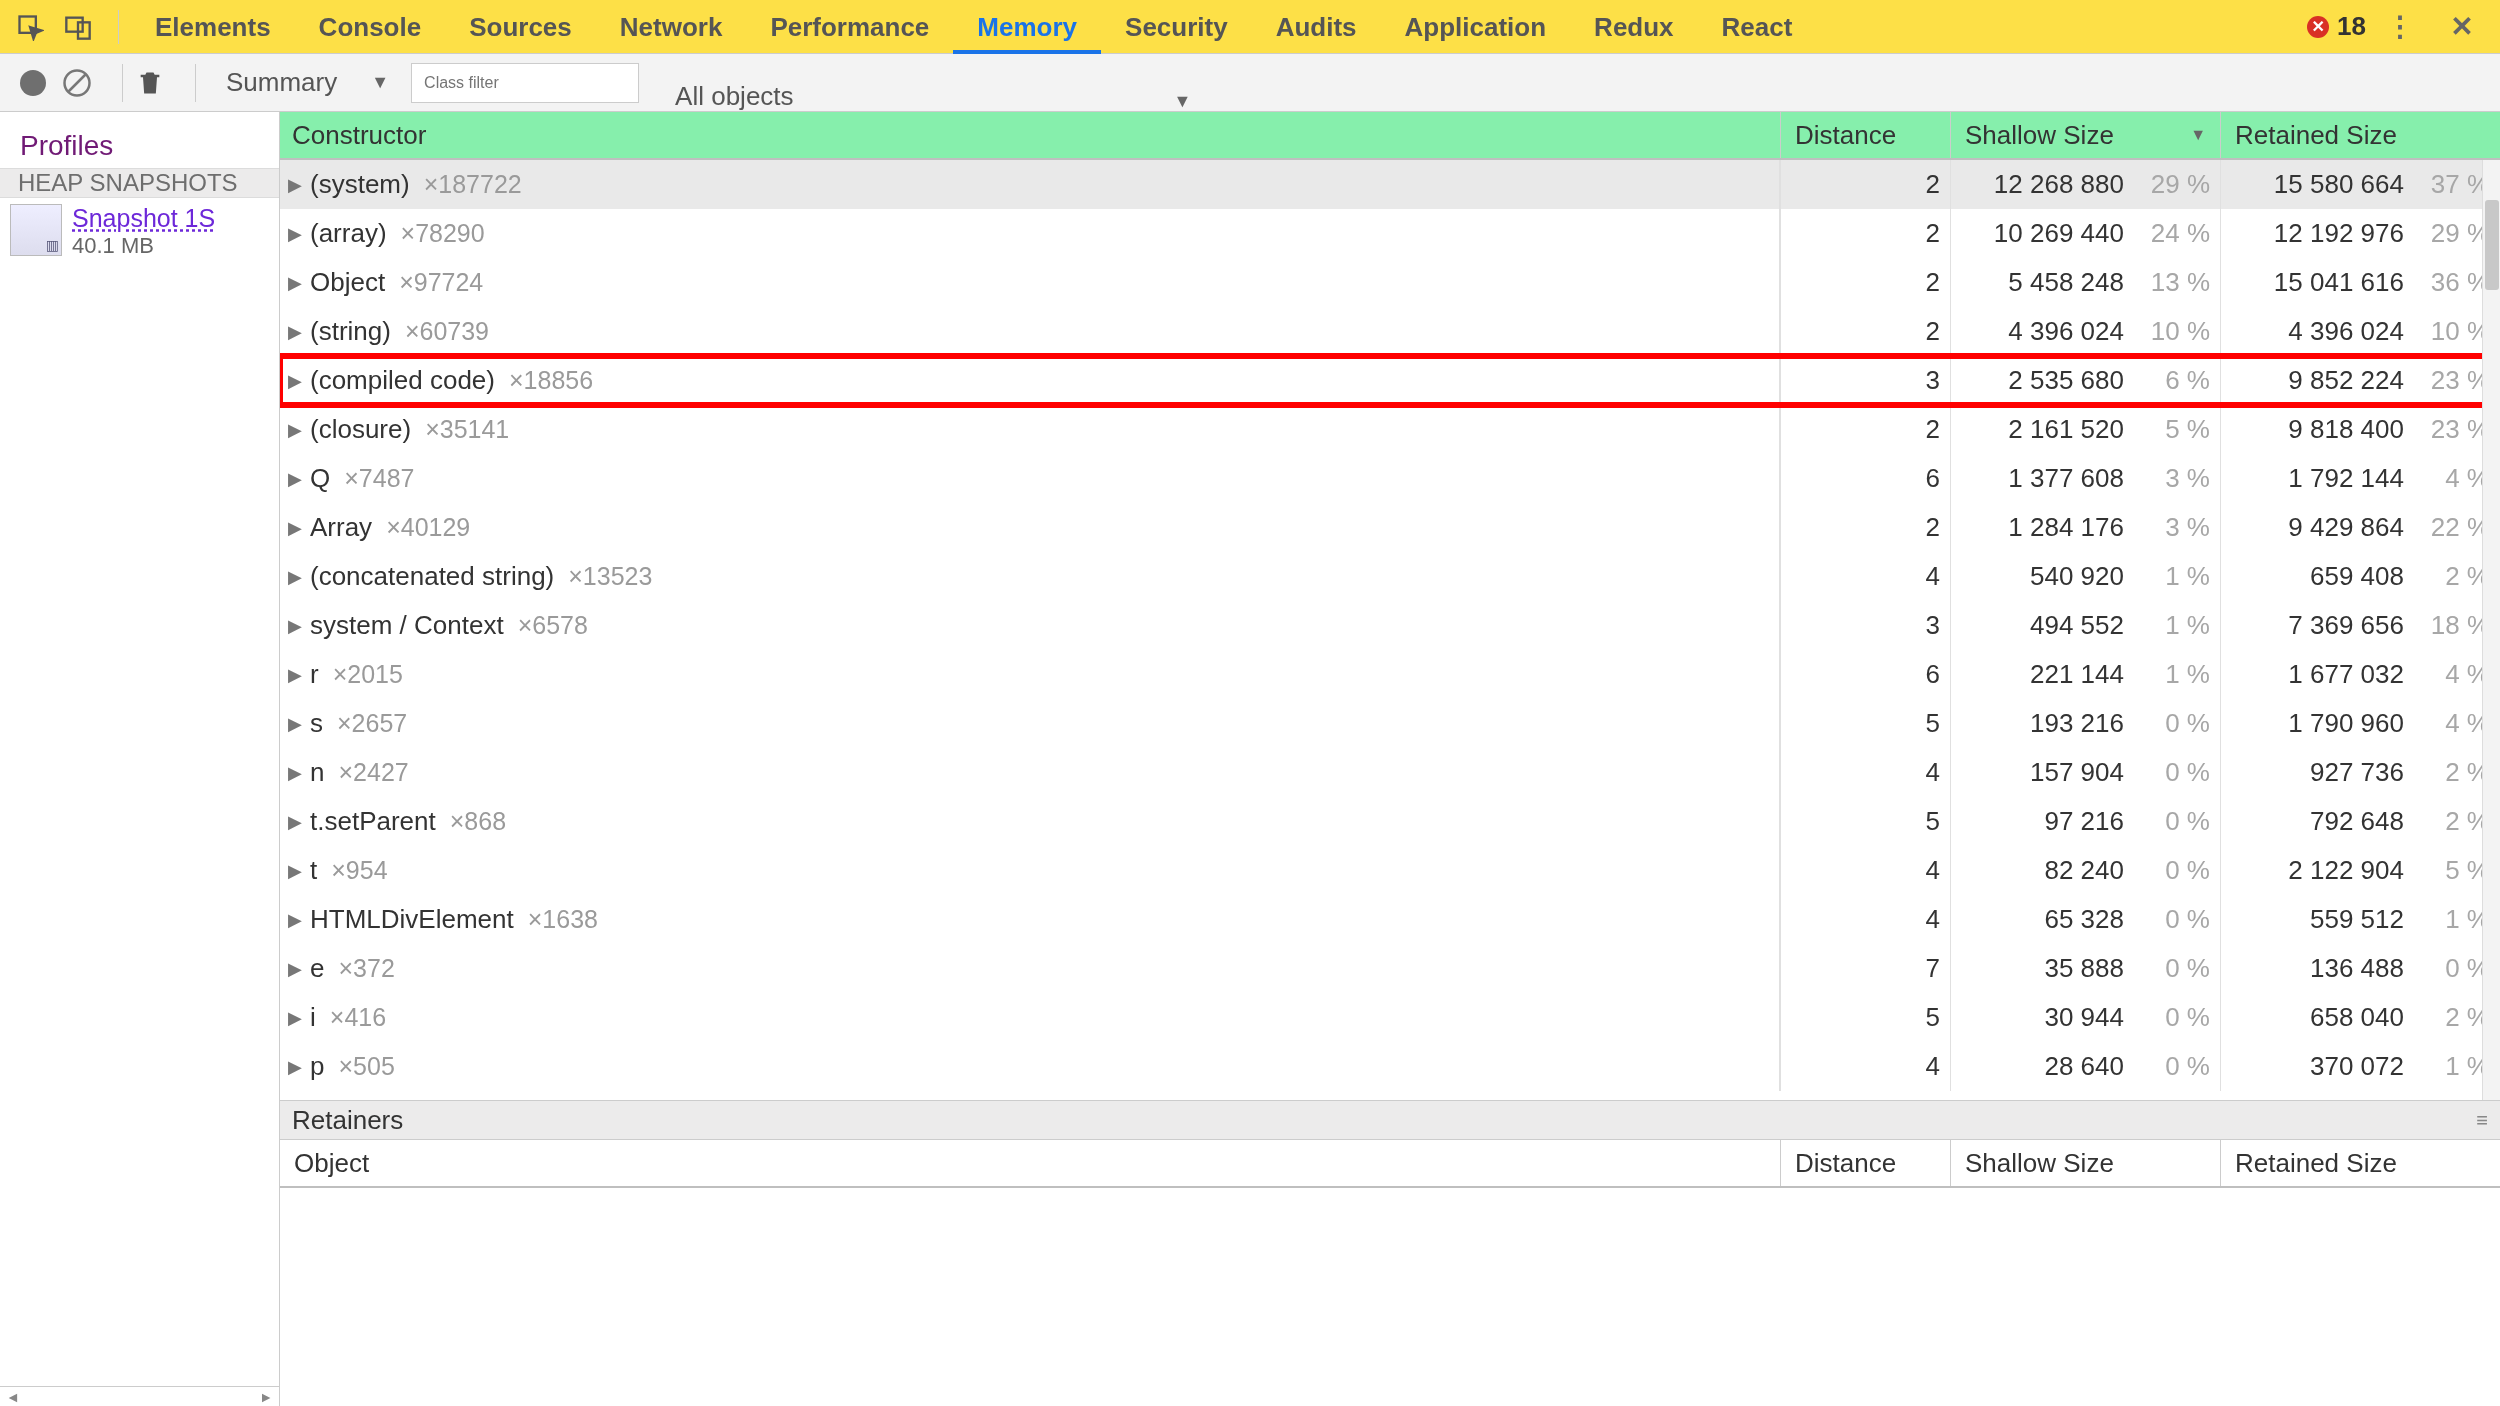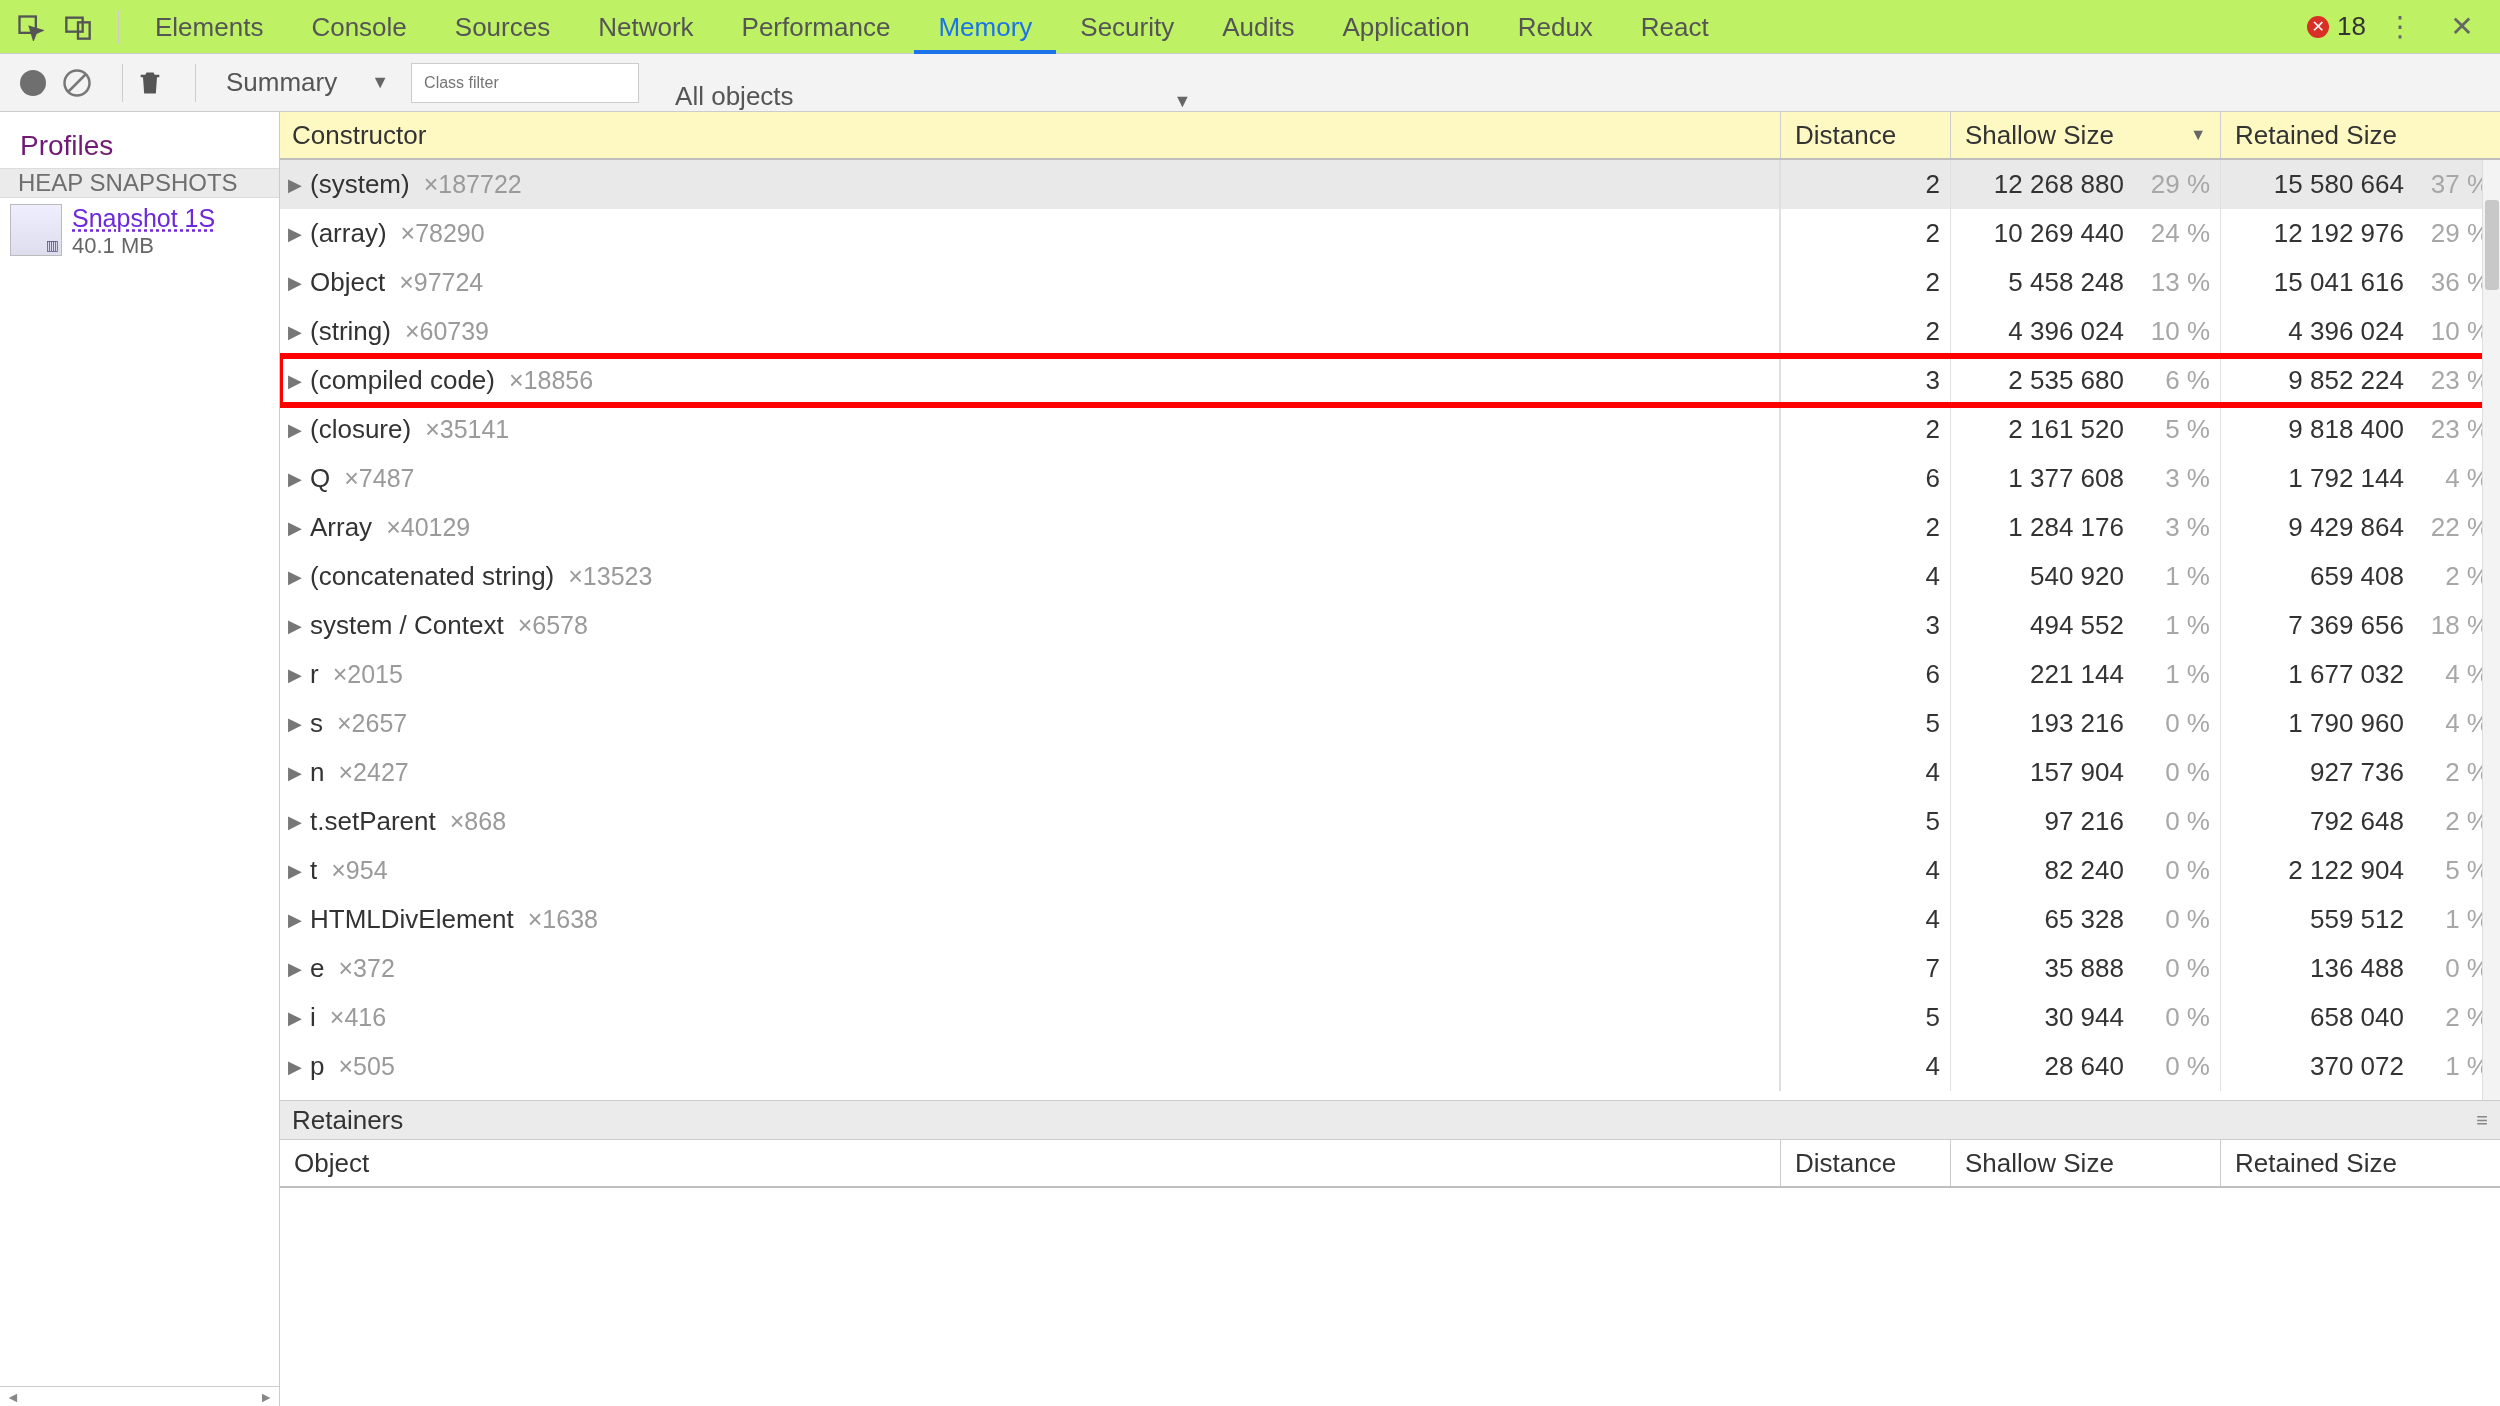--- a/index.html
+++ b/index.html
@@ -1,21 +1,21 @@
 <!DOCTYPE html>
 <html><head>
 <meta charset="utf-8">
 <style>
 * { box-sizing: border-box; margin: 0; padding: 0; font-family: "Segoe UI", Arial, sans-serif; }
 html, body { width: 2500px; height: 1406px; overflow: hidden; background: #fff; }
 
 .toolbar {
   display: flex; align-items: center; height: 54px;
-  background: #bef264; border-bottom: 1px solid #ccc;
-  padding: 8px 10px; font-size: 26px; color: #555;
+  background: #fde047; border-bottom: 1px solid #ccc;
+  padding: 8px 10px; font-size: 26px; color: #555; font-weight: bold;
 }
 .toolbar .tb-icon { width: 40px; height: 40px; display:flex; align-items:center; justify-content:center; margin-right: 8px; cursor:pointer; }
 .toolbar .tb-sep  { width: 1px; height: 34px; background:#ccc; margin: 0 12px; }
 .tabs { display:flex; flex:1; }
 .tab { padding: 0 24px; height:54px; line-height:54px; cursor:pointer; color:#555; }
 .tab.active { color:#1a73e8; border-bottom:4px solid #1a73e8; }
 .toolbar-right { display:flex; align-items:center; gap:14px; margin-left:auto; }
 .err-badge { display:flex; align-items:center; gap:8px; color:#333; }
 .err-dot { width:22px; height:22px; border-radius:50%; background:#d93025; display:flex; align-items:center; justify-content:center; color:#fff; font-size:16px; }
 
@@ -45,21 +45,21 @@
 .profiles-bottom { margin-top:auto; height:20px; border-top:1px solid #ccc; display:flex; align-items:center; }
 .profiles-bottom .tri-l, .profiles-bottom .tri-r { font-size:14px; color:#888; padding:0 6px; }
 .profiles-bottom .tri-r { margin-left:auto; }
 
 .main-pane { flex:1; display:flex; flex-direction:column; position:relative; }
 
 .grid-header, .row, .retainers-header-row {
   display:grid;
   grid-template-columns: 1fr 170px 270px 280px;
 }
-.grid-header { border-bottom:2px solid #bfbfbf; background:#fef9c3; height:48px; }
+.grid-header { border-bottom:2px solid #bfbfbf; background:#86efac; height:48px; }
 .grid-header .cell { display:flex; align-items:center; padding:0 14px; font-size:26px; color:#333; border-left:1px solid #ccc; }
 .grid-header .cell:first-child { border-left:none; padding-left:12px; }
 .grid-header .sort-arrow { margin-left:auto; font-size:16px; color:#666; }
 
 .rows-viewport { flex:0 0 auto; height: 940px; overflow:hidden; position:relative; }
 .row { height:49px; font-size:26px; color:#333; }
 .row .c1 { display:flex; align-items:center; padding-left:8px; border-right:1px solid #e0e0e0; gap:4px; }
 .row .expand { color:#777; font-size:18px; width:18px; display:inline-block; }
 .row .count { color:#9a9a9a; margin-left:10px; font-size:25px; }
 .row .num { text-align:right; padding-right:10px; display:flex; align-items:center; justify-content:flex-end; border-left:1px solid #e0e0e0; }

